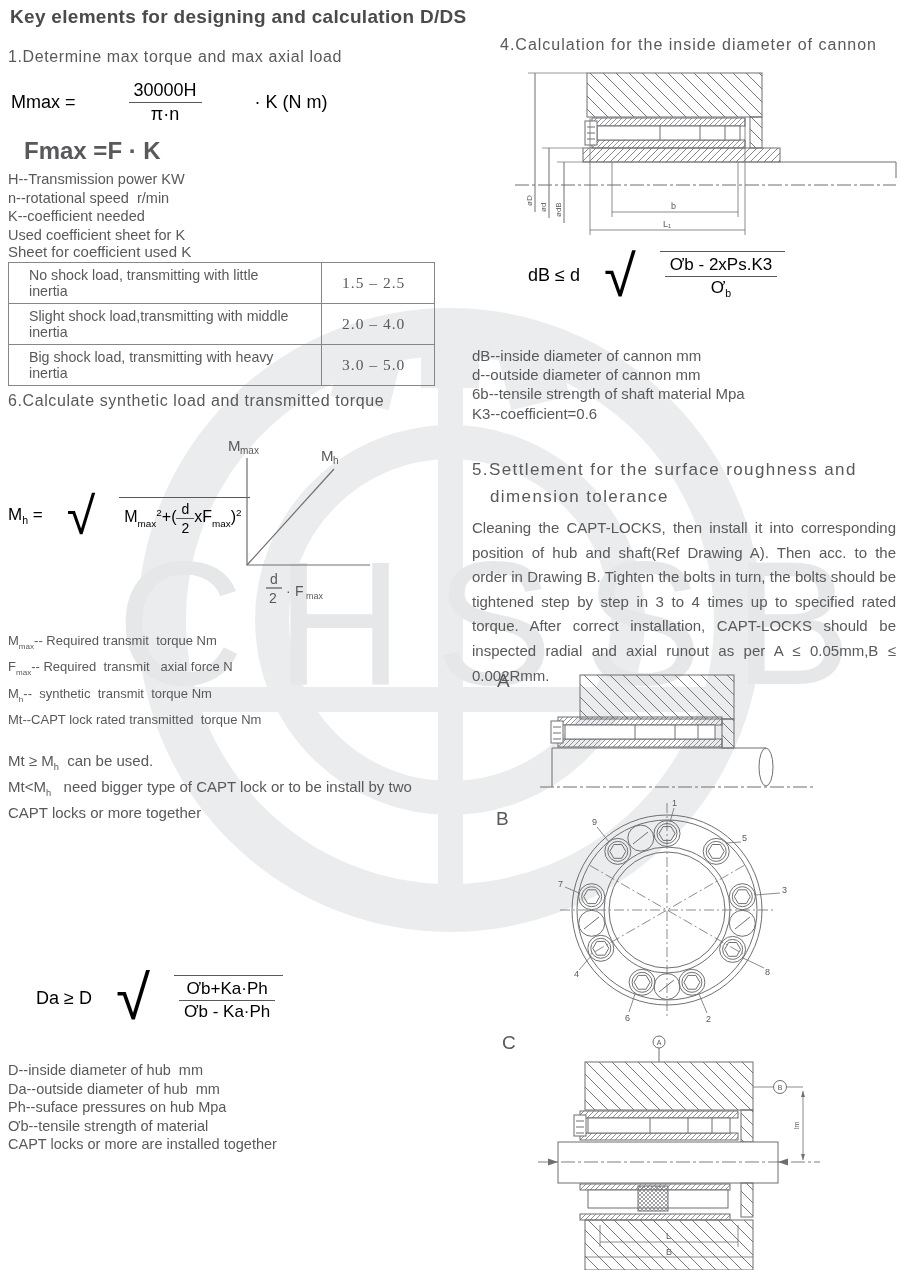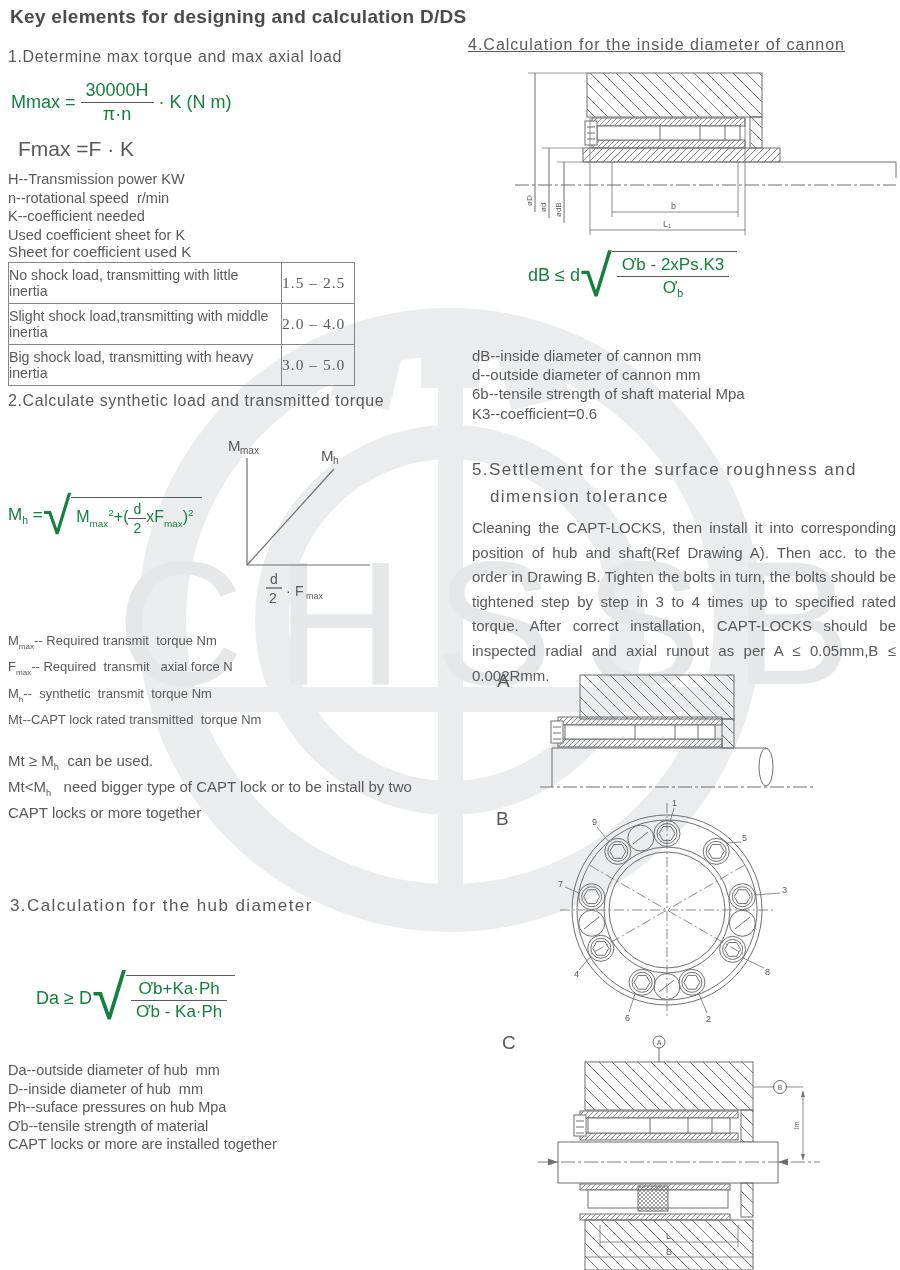--- a/index.html
+++ b/index.html
@@ -9,28 +9,28 @@
   .wm{position:absolute;left:0;top:0;z-index:0;}
   .content{position:absolute;left:0;top:0;width:900px;height:1270px;z-index:1;}
   .title{font-size:19px;font-weight:bold;color:#4a4b4d;letter-spacing:.3px;}
   .h16{font-size:16px;letter-spacing:.6px;}
   .h16w{font-size:17px;letter-spacing:1.4px;}
   .note{font-size:14.5px;line-height:18.5px;white-space:pre-wrap;}
   .note2{font-size:13px;line-height:20.8px;white-space:pre-wrap;}
   .note3{font-size:15px;line-height:19.2px;white-space:pre-wrap;}
   sub{font-size:.62em;}
   sup{font-size:.62em;}
-  .formula{display:flex;align-items:center;font-size:18px;color:#15803d;}
+  .formula{display:flex;align-items:center;font-size:18px;color:#000000;gap:24px;}
   .frac{display:inline-block;text-align:center;vertical-align:middle;}
   .frac .fn{display:block;border-bottom:1.6px solid #58595b;padding:0 5px 1px 5px;}
   .frac .fd{display:block;padding:1px 5px 0 5px;}
   .rsym{font-weight:200;line-height:.85;align-self:center;}
   .rbody{border-top:1.6px solid #58595b;padding:3px 8px 0 5px;display:flex;align-items:center;}
   .ktable{border-collapse:collapse;font-size:14.2px;color:#58595b;}
-  .ktable td{border:1.2px solid #85868a;height:40px;padding:0 0;}
+  .ktable td{border:1.2px solid #85868a;height:40px;padding:0 20px;}
   .ktable td.val{font-family:"Liberation Serif",serif;font-size:15.5px;letter-spacing:1px;
                  text-align:left;width:72px;}
   .ktable td.lab{width:272px;}
   .para{font-size:15px;line-height:24.6px;text-align:justify;}
   .figlabel{font-size:19px;letter-spacing:.5px;}
   svg text{font-family:"Liberation Sans",sans-serif;}
 </style>
 </head>
 <body>
 
@@ -58,21 +58,21 @@
     <div class="abs h16" style="left:8px;top:48px;">1.Determine max torque  and max axial load</div>
 
     <div class="abs formula" style="left:11px;top:80px;">
       <span>Mmax =</span>&nbsp;
       <span class="frac">
           <span class="fn">30000H</span>
           <span class="fd">π·n</span>
         </span>&nbsp;
       <span>· K  (N m)</span>
     </div>
-    <div class="abs" style="left:18px;top:137px;font-size:21px;">Fmax  =F · K</div>
+    <div class="abs" style="left:24px;top:137px;font-size:24px;font-weight:bold;">Fmax  =F · K</div>
 
     <div class="abs" style="left:8px;top:152px;margin-top:18px;">
       <div class="note">H--Transmission power KW</div>
       <div class="note">n--rotational speed  r/min</div>
       <div class="note">K--coefficient needed</div>
       <div class="note">Used coefficient sheet for K</div>
     </div>
 
     <div class="abs" style="left:8px;top:243px;font-size:15px;">Sheet for coefficient  used K</div>
     <table class="ktable abs" style="left:8px;top:262px;">
@@ -85,21 +85,21 @@
         <td class="lab">Slight shock load,transmitting with middle inertia</td>
         <td class="val">2.0 – 4.0</td>
       </tr>
       <tr>
         <td class="lab">Big shock load, transmitting with heavy inertia</td>
         <td class="val">3.0 – 5.0</td>
       </tr>
     </tbody>
       </table>
 
-    <div class="abs h16" style="left:8px;top:392px;">2.Calculate synthetic load and transmitted torque</div>
+    <div class="abs h16" style="left:8px;top:392px;">6.Calculate synthetic load and transmitted torque</div>
 
     <div class="abs formula" style="left:8px;top:494px;font-size:17px;">
       <span><span>M</span><sub>h</sub><span> =</span></span>
       <span class="rsym" style="font-size:52px;">√</span>
       <span class="rbody" style="font-size:16px;">
         <span><span>M</span><sub>max</sub><sup>2</sup><span>+(</span></span>
         <span class="frac" style="font-size:14px;">
             <span class="fn">d</span>
             <span class="fd">2</span>
           </span>
@@ -131,42 +131,41 @@
       <div class="note2"><span>F</span><sub>max</sub><span>-- Required  transmit   axial force N</span></div>
       <div class="note2"><span>M</span><sub>h</sub><span>--  synthetic  transmit  torque Nm</span></div>
       <div class="note2"><span>Mt</span><sub></sub><span>--CAPT lock rated transmitted  torque Nm</span></div>
     </div>
     <div class="abs" style="left:8px;top:751px;">
       <div class="note3"><span>Mt ≥ M</span><sub>h</sub><span>  can be used.</span></div>
       <div class="note3"><span>Mt&lt;M</span><sub>h</sub><span>   need bigger type of CAPT lock or to be install by two</span></div>
       <div class="note3"><span>CAPT locks or more together</span><sub></sub><span></span></div>
     </div>
 
-    <div class="abs h16w" style="left:10px;top:896px;">3.Calculation for the hub diameter</div>
 
     <div class="abs formula" style="left:36px;top:972px;">
       <span>Da ≥ D</span>
       <span class="rsym" style="font-size:62px;">√</span>
       <span class="rbody">
         <span class="frac" style="font-size:17px;">
             <span class="fn">Ơb+Ka·Ph</span>
             <span class="fd">Ơb - Ka·Ph</span>
           </span>
       </span>
     </div>
 
     <div class="abs" style="left:8px;top:1061px;">
+      <div class="note">D--inside diameter of hub  mm</div>
       <div class="note">Da--outside diameter of hub  mm</div>
-      <div class="note">D--inside diameter of hub  mm</div>
       <div class="note">Ph--suface pressures on hub Mpa</div>
       <div class="note">Ơb--tensile strength of material</div>
       <div class="note">CAPT locks or more are installed together</div>
     </div>
 
-    <div class="abs h16" style="left:468px;top:36px;letter-spacing:1px;text-decoration:underline;">4.Calculation for the inside diameter of cannon</div>
+    <div class="abs h16" style="left:500px;top:36px;letter-spacing:1px;">4.Calculation for the inside diameter of cannon</div>
 
     <svg class="abs" style="left:460px;top:60px;" width="440" height="185" viewBox="0 0 440 185">
       <defs>
         <pattern id="s4hb" width="13" height="13" patternUnits="userSpaceOnUse">
           <path d="M0,0 L13,13" stroke="#77787b" stroke-width="1"></path>
         </pattern>
         <pattern id="s4hf" width="5" height="5" patternUnits="userSpaceOnUse">
           <path d="M0,5 L5,0" stroke="#77787b" stroke-width="0.8"></path>
         </pattern>
         <pattern id="s4hm" width="7" height="7" patternUnits="userSpaceOnUse">

